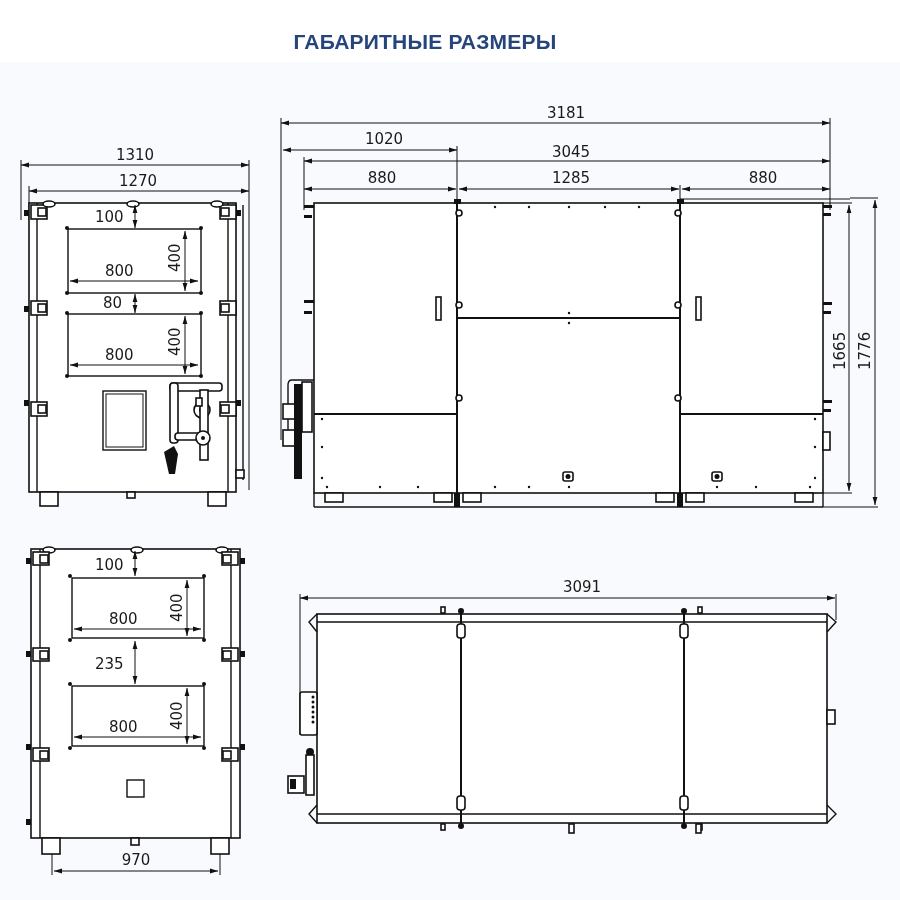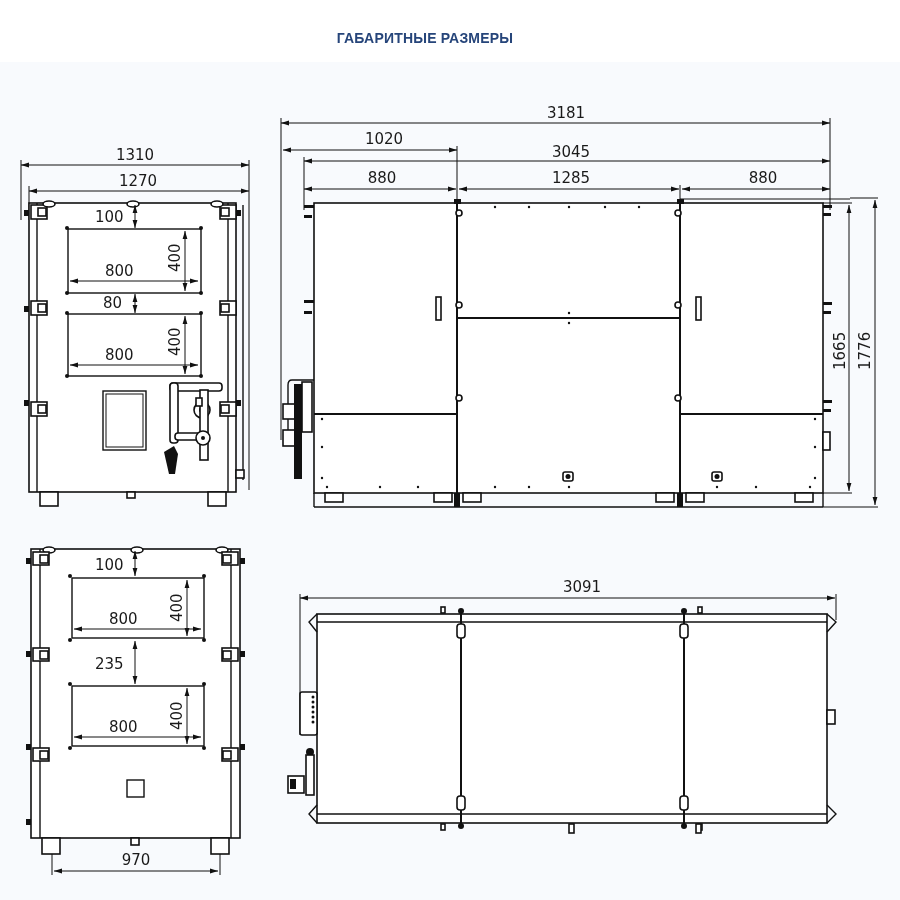--- a/index.html
+++ b/index.html
@@ -1,18 +1,18 @@
 <!DOCTYPE html>
 <html><head>
 <meta charset="utf-8">
 <style>
   html, body { margin:0; padding:0; }
   body { width:900px; height:900px; background:#f8fafd; position:relative; overflow:hidden; font-family:"DejaVu Sans", sans-serif; }
   .top-band { position:absolute; left:0; top:0; width:900px; height:62px; background:#ffffff; }
-  .title { position:absolute; left:0; top:30px; width:850px; text-align:center; font-family:"Liberation Sans", sans-serif; font-weight:bold; font-size:14px; color:#26457a; letter-spacing:0.2px; }
+  .title { position:absolute; left:0; top:30px; width:850px; text-align:center; font-family:"Liberation Sans", sans-serif; font-weight:bold; font-size:21px; color:#26457a; letter-spacing:0.2px; }
   svg { position:absolute; left:0; top:0; }
   .dim { font-family:"DejaVu Sans", sans-serif; font-size:15px; fill:#1a1a1a; }
   .ln { stroke:#111; fill:none; stroke-width:1.4; }
   .thin { stroke:#111; fill:none; stroke-width:1; }
   .thick { stroke:#111; fill:none; stroke-width:2; }
   .box { stroke:#111; fill:#ffffff; stroke-width:1.6; }
   .blk { fill:#111; }
 </style>
 </head>
 <body>

